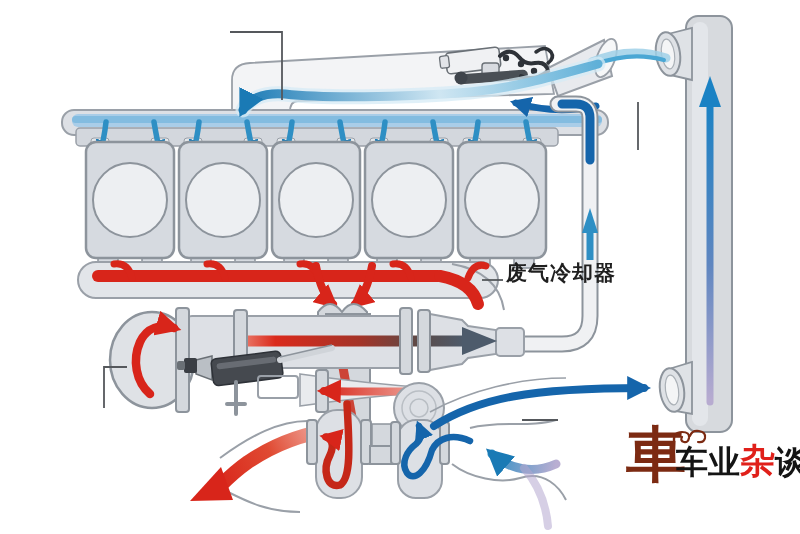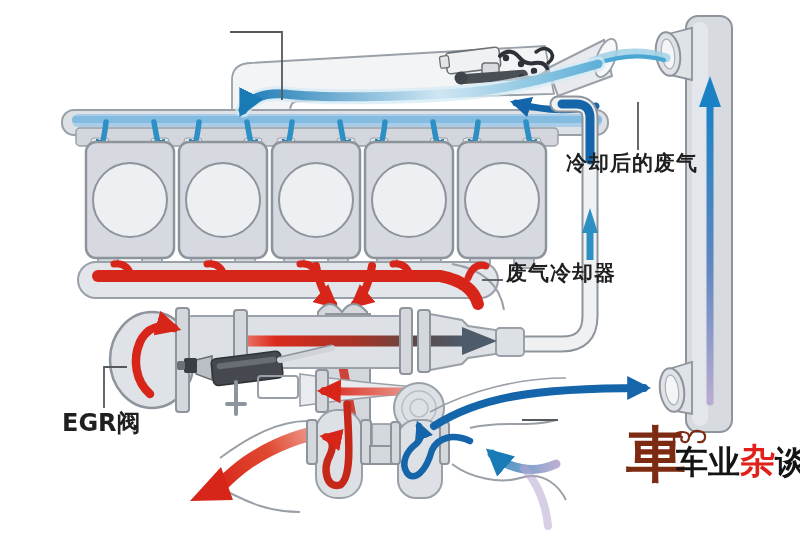--- a/index.html
+++ b/index.html
@@ -306,23 +306,21 @@
 
   <g stroke="#55585c" stroke-width="1.8" fill="none">
     <path d="M 230 32 L 282 32 L 282 100"></path>
     <path d="M 638 150 L 638 102"></path>
     <path d="M 503 280 L 482 280"></path>
     <path d="M 127 367 L 104 367 L 104 408"></path>
     <path d="M 558 420 L 522 420"></path>
   </g>
 </svg>
 
-<div class="lbl" id="lbl-cooled">冷却后的废气</div>
 <div class="lbl" id="lbl-cooler">废气冷却器</div>
-<div class="lbl" id="lbl-valve">EGR阀</div>
 
 <div id="logo">
   <span class="bigchar">車</span>
   <svg class="cloud" width="38" height="18" viewBox="0 0 38 18">
     <path d="M 2 13 q -1 -9 8 -9 q 8 0 7 6 q -1 5 -5 4 q -4 -1 -2 -5 M 18 8 q 2 -6 9 -5 q 7 1 6 7 q -1 5 -7 4" stroke="#7c2a12" stroke-width="2.2" fill="none" stroke-linecap="round"></path>
   </svg>
   <span class="row">
     <span class="blk">车业</span><span class="red">杂</span><span class="blk">谈</span>
   </span>
 </div>

